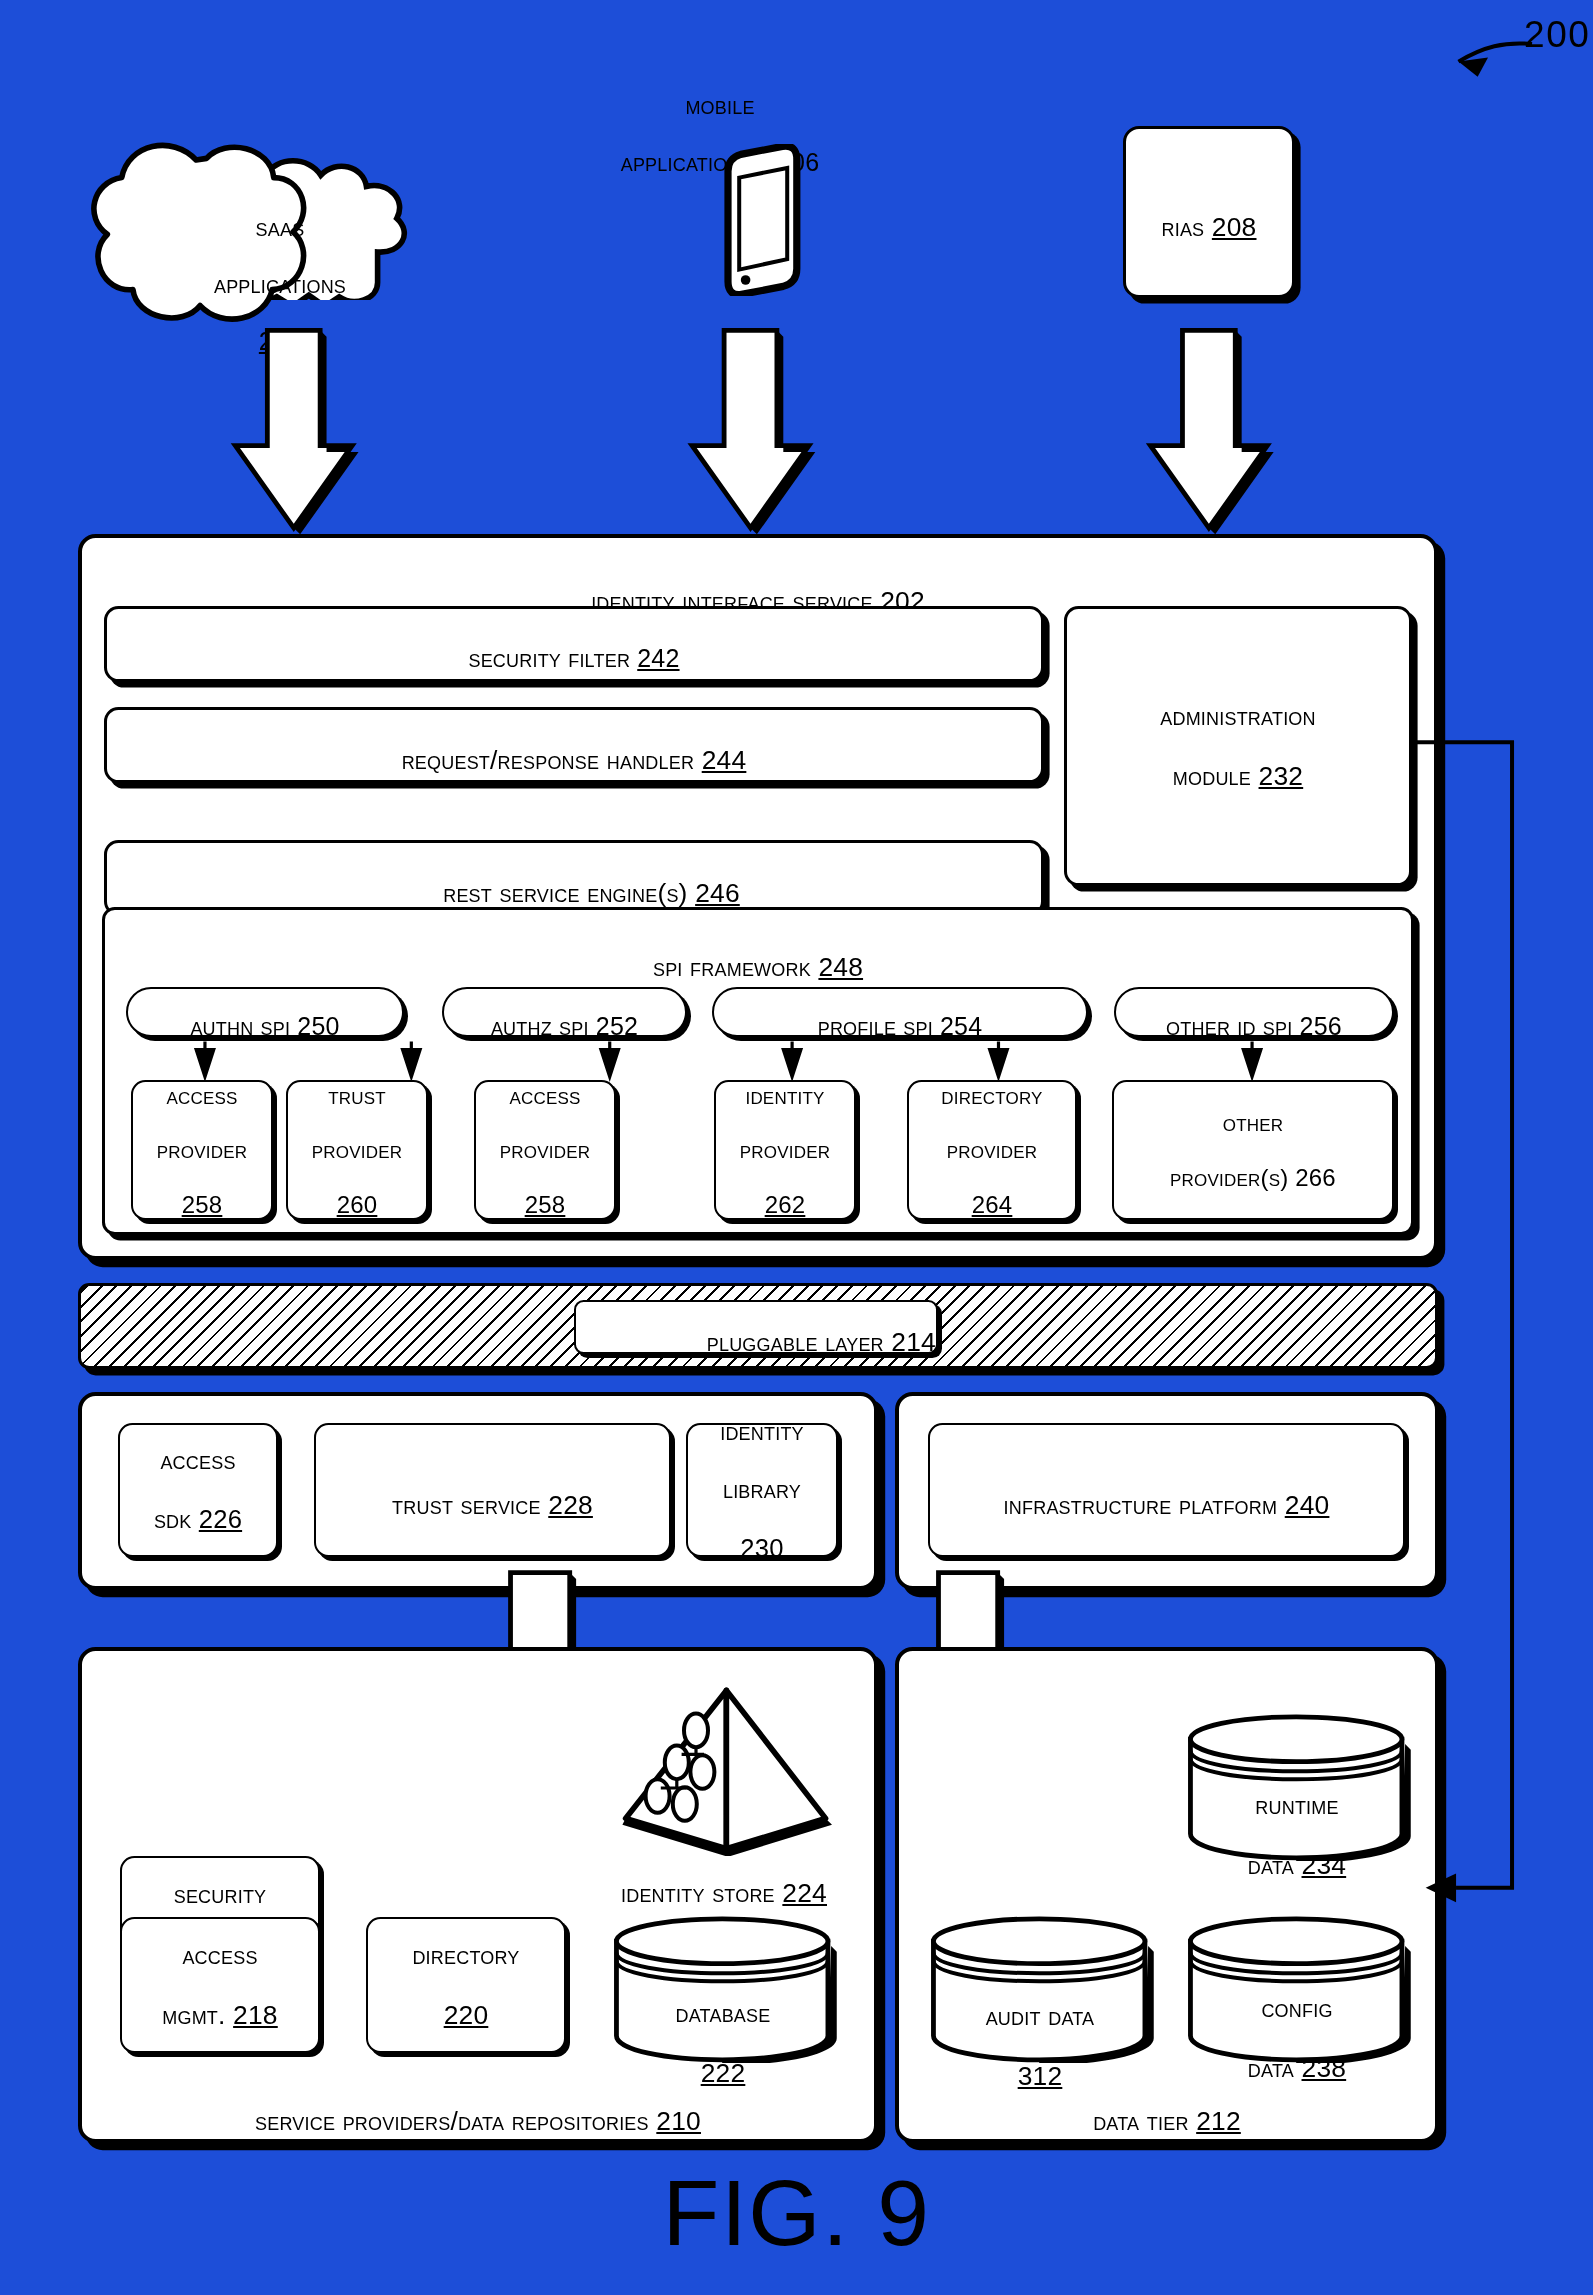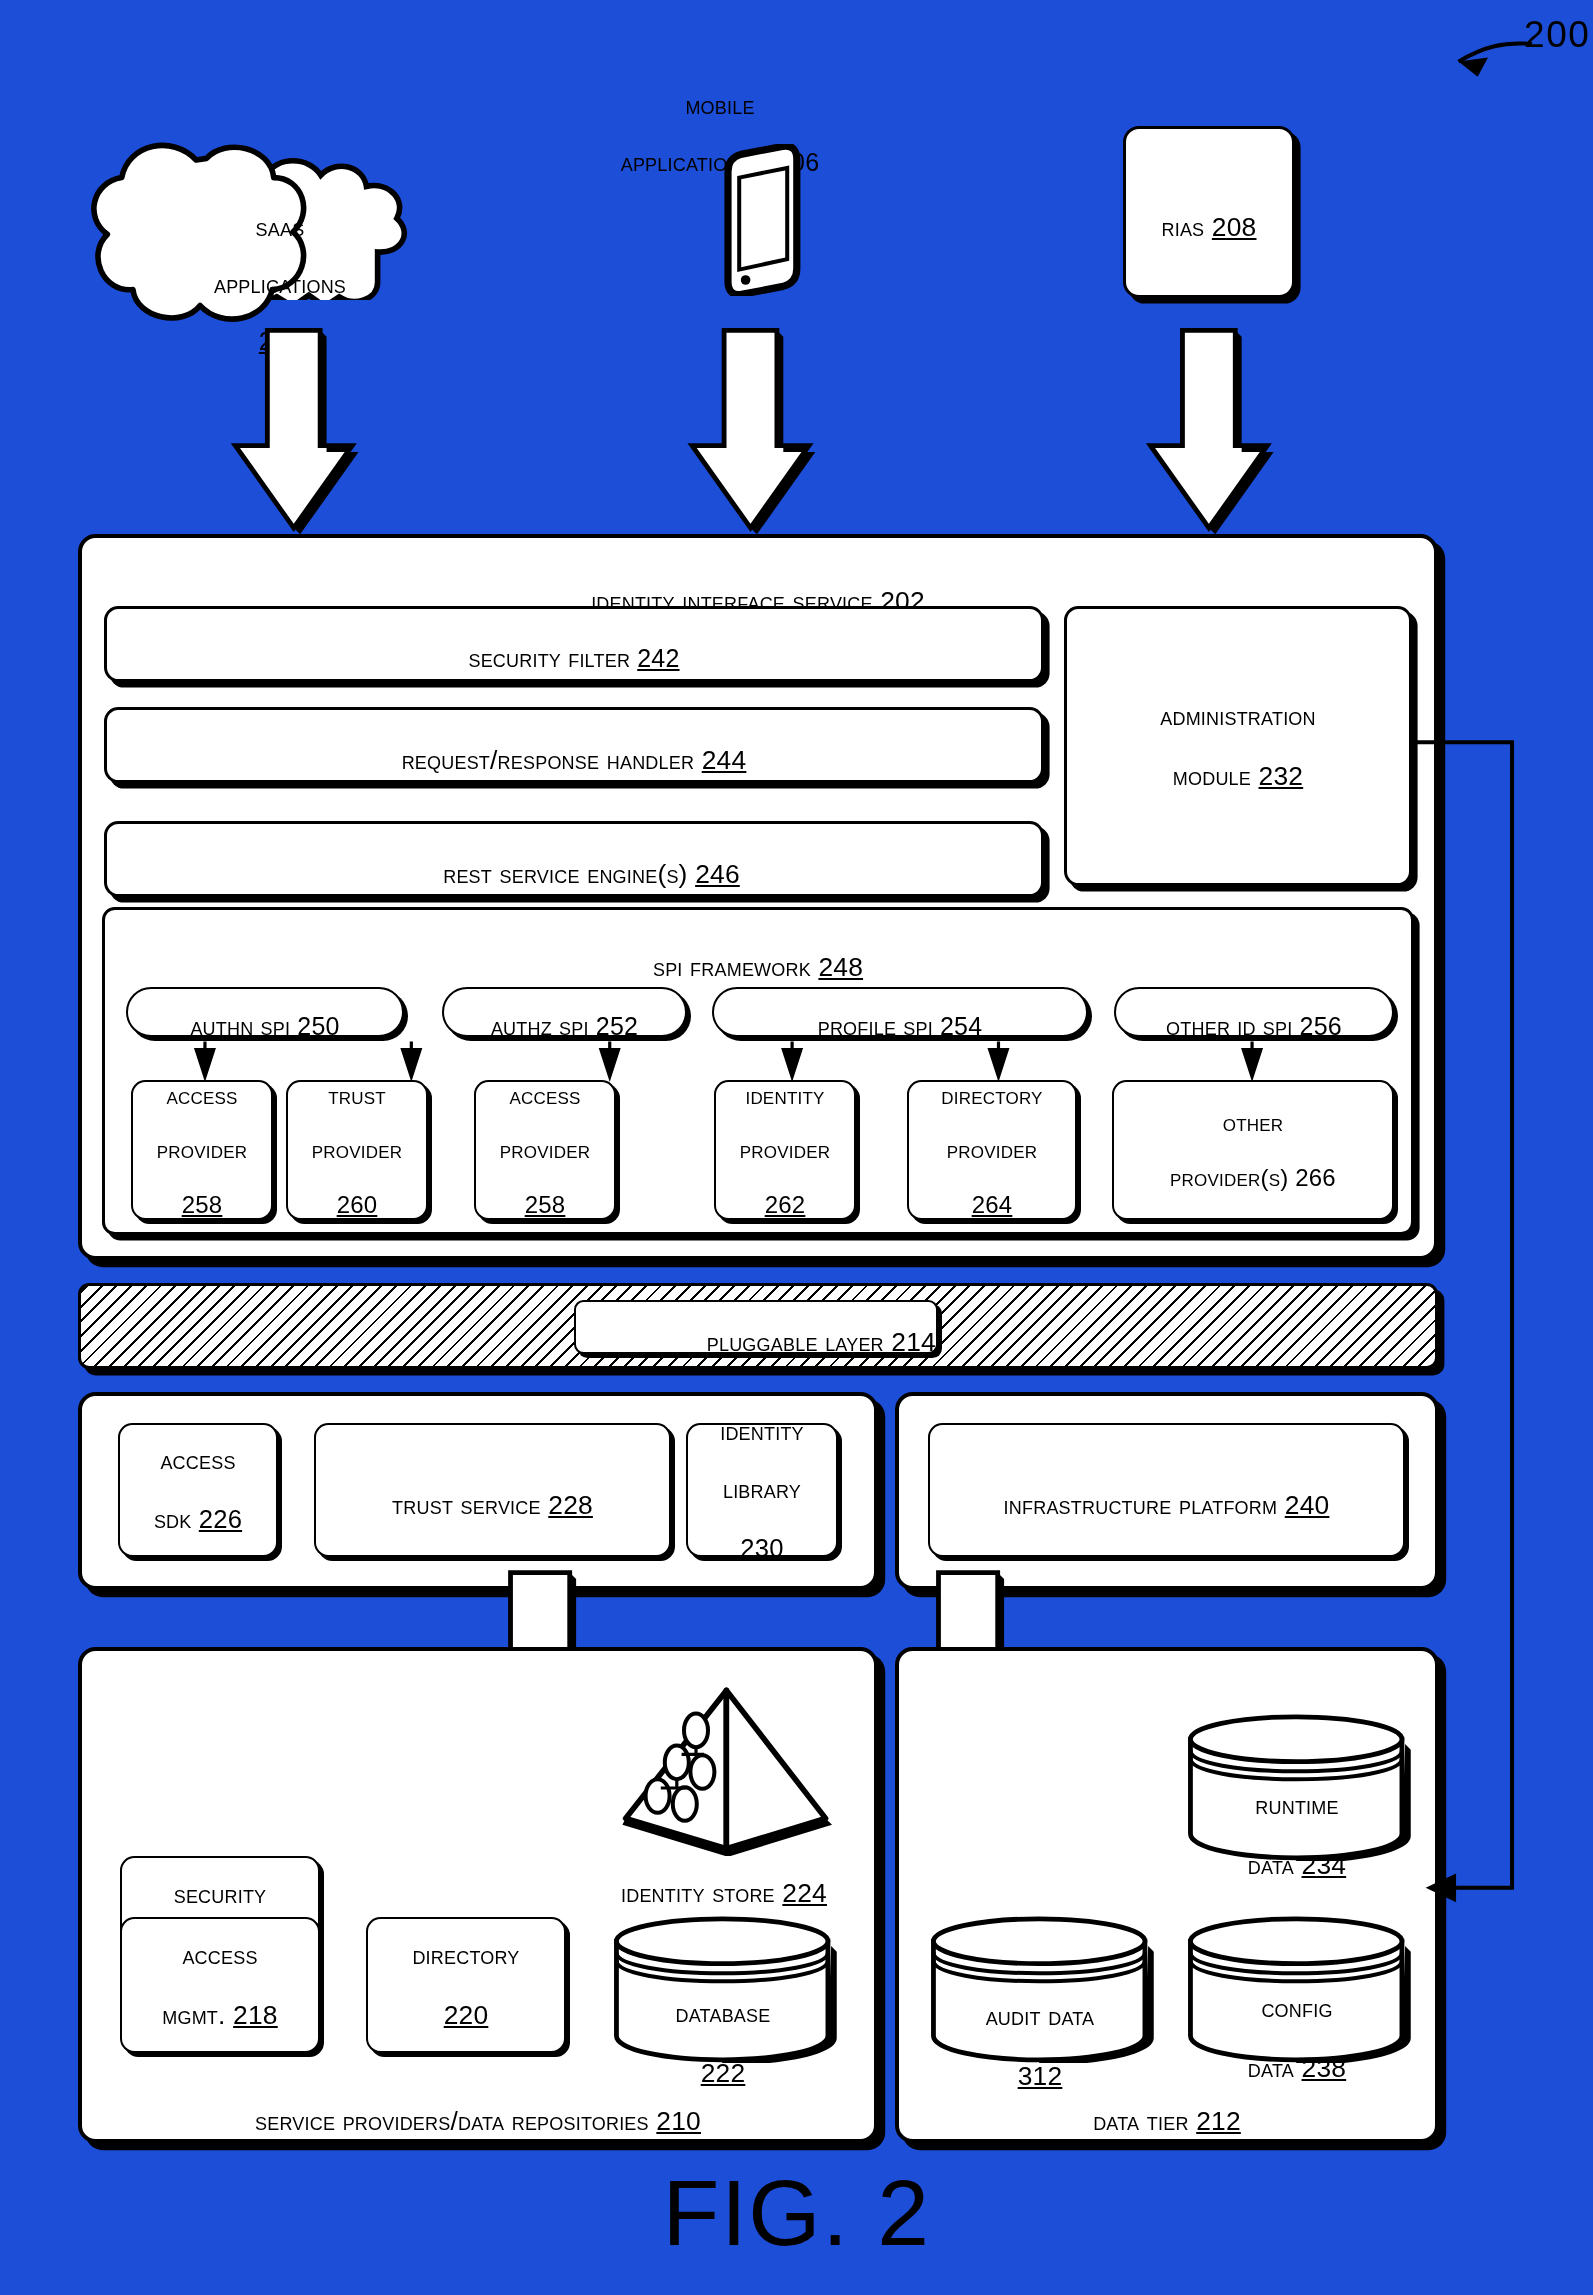--- a/index.html
+++ b/index.html
@@ -173,21 +173,21 @@
       <span>Security Filter </span><span class="u plain">242</span>
     </div>
   </div>
 
   <div class="rbox" style="left:104px; top:707px; width:940px; height:76px;">
     <div class="lbl" style="font-size:26.4px;">
       <span>Request/Response Handler </span><span class="u plain">244</span>
     </div>
   </div>
 
-  <div class="rbox" style="left:104px; top:821px; width:940px; height:76px;padding-left:35px;">
+  <div class="rbox" style="left:104px; top:840px; width:940px; height:76px;padding-left:35px;">
     <div class="lbl" style="font-size:26.4px;">
       <span>REST Service Engine(s) </span><span class="u plain">246</span>
     </div>
   </div>
 
   <div class="rbox" style="left:1064px; top:606px; width:348px; height:280px;">
     <div class="lbl" style="font-size:26.4px;">
       <div>Administration</div>
       <div><span>Module </span><span class="u plain">232</span></div>
     </div>
@@ -437,16 +437,16 @@
   <div class="lbl" style="position:absolute; left:1184px; top:1963px; width:226px; font-size:26.4px;">
     <div>Config</div>
     <div><span>Data </span><span class="u plain">238</span></div>
   </div>
 
   <svg class="svg-abs" width="1593" height="2295" viewBox="0 0 1991 2869">
     <path d="M1770,928 L1890,928 L1890,2360 L1820,2360" stroke="#000" stroke-width="5" fill="none"></path>
     <polygon points="1820,2342 1820,2378 1782,2360" fill="#000"></polygon>
   </svg>
 
-  <div class="fig" style="left:0; top:2160px; width:1593px;">FIG. 2</div>
+  <div class="fig" style="left:0; top:2160px; width:1593px;">FIG. 9</div>
 
 </div>
 
 
 </body></html>

